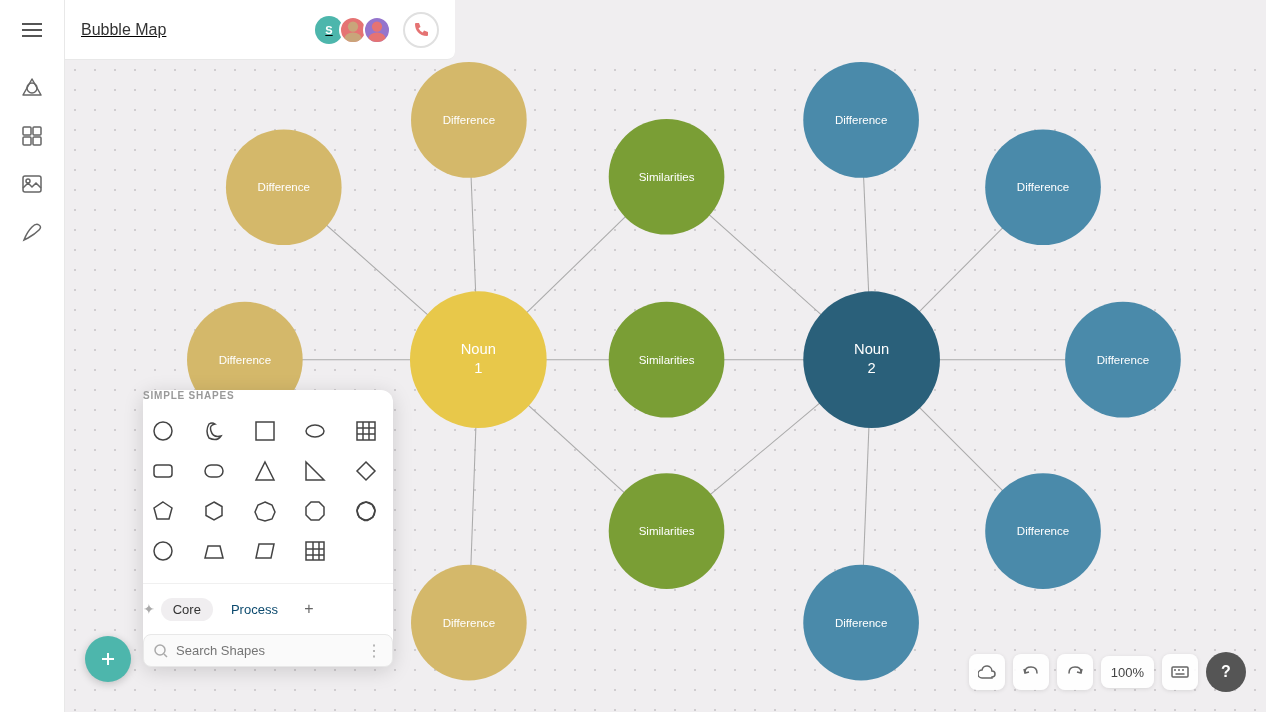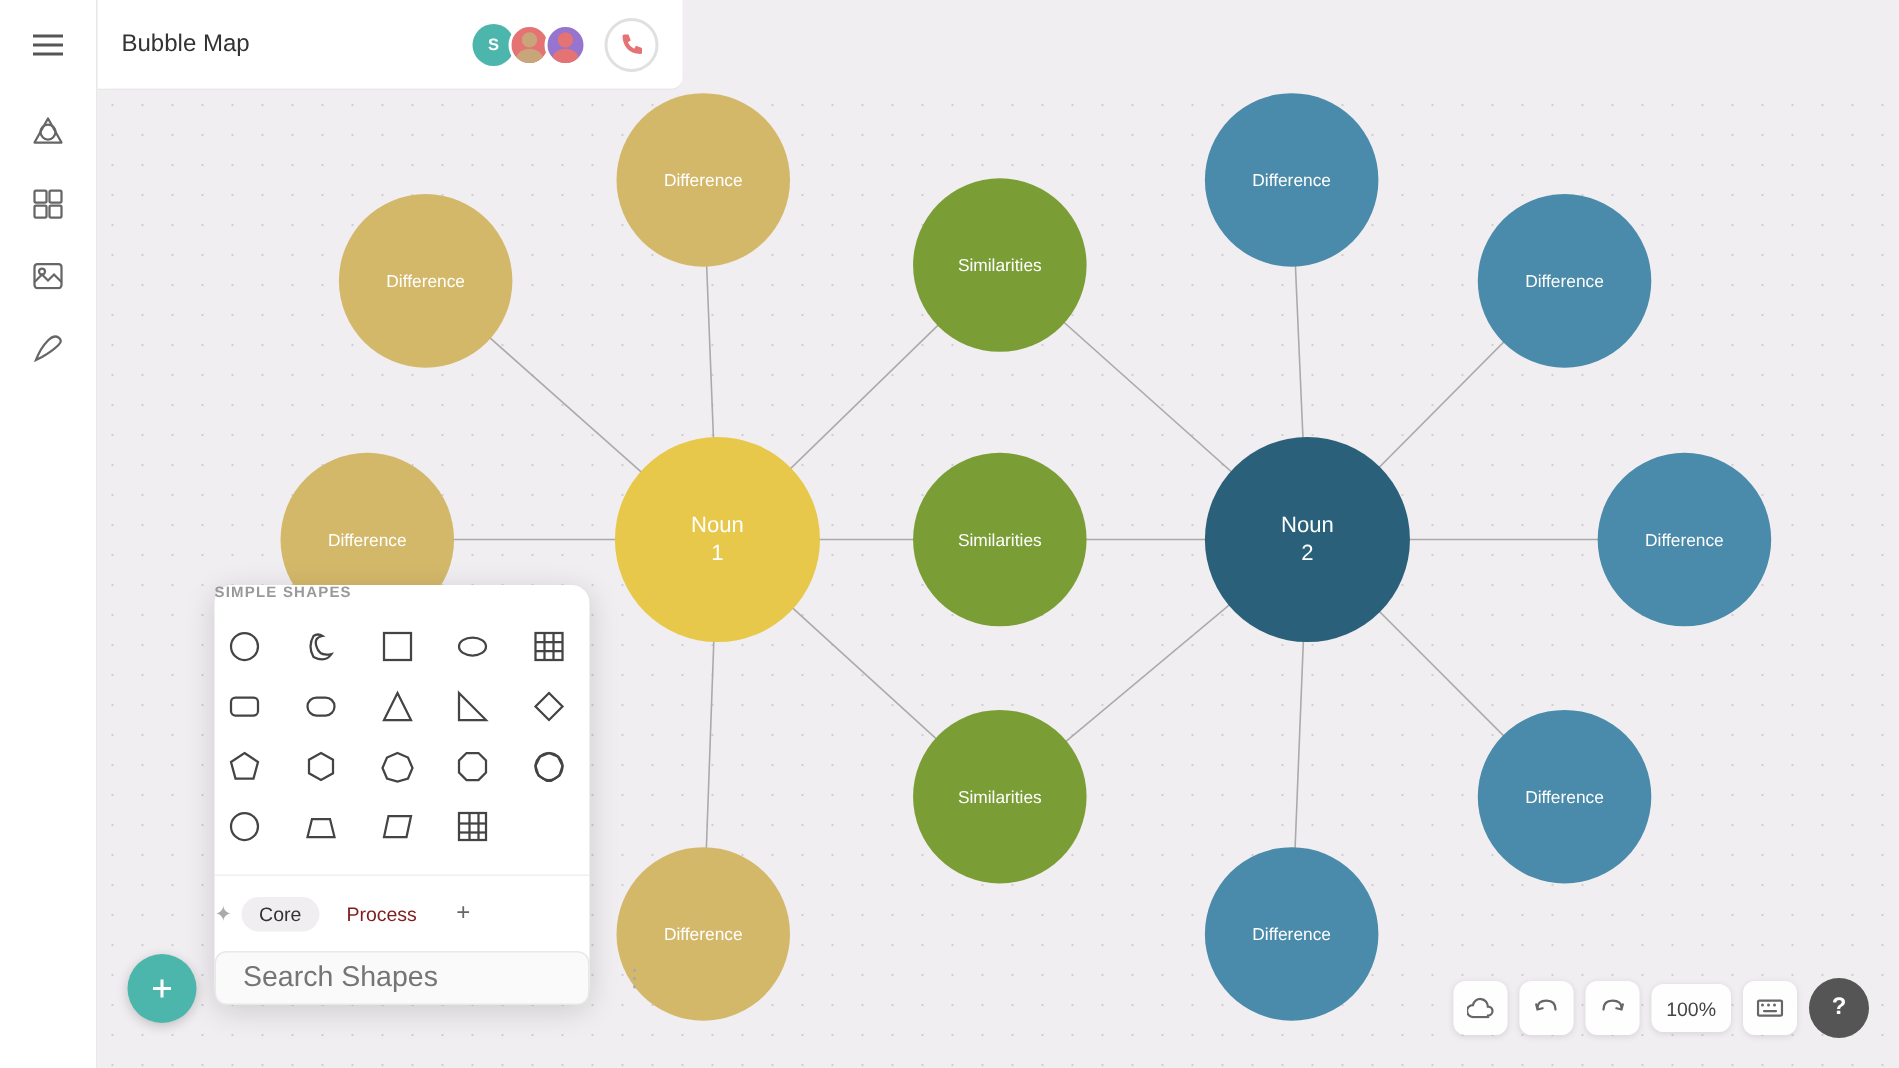--- a/index.html
+++ b/index.html
@@ -41,20 +41,21 @@
       height: 60px;
       display: flex;
       align-items: center;
       padding: 0 16px;
       gap: 12px;
       border-bottom: 1px solid #e8e8e8;
       width: 390px;
       border-radius: 0 0 8px 0;
       position: relative;
       z-index: 5;
+      text-decoration: underline;
     }
     .header-title {
       font-size: 16px;
       font-weight: 500;
       color: #333;
       flex: 1;
     }
     .avatars {
       display: flex;
       gap: 4px;
@@ -139,21 +140,21 @@
       gap: 6px;
       margin-bottom: 12px;
       border-top: 1px solid #f0f0f0;
       padding-top: 12px;
     }
     .shape-tab {
       padding: 4px 12px;
       border-radius: 20px;
       font-size: 13px;
       cursor: pointer;
-      color: #7f1d1d;
+      color: #0c4a6e;
     }
     .shape-tab.active {
       background: #f0eef0;
       color: #333;
       font-weight: 500;
       text-align: center;
     }
     .shape-tab-add {
       width: 26px; height: 26px;
       display: flex; align-items: center; justify-content: center;
@@ -170,21 +171,21 @@
       gap: 8px;
       padding: 6px 10px;
       border: 1px solid #e8e8e8;
       border-radius: 8px;
       background: #fafafa;
     }
     .shape-search input {
       border: none;
       background: transparent;
       outline: none;
-      font-size: 19px;
+      font-size: 13px;
       color: #3b82f6;
       flex: 1;
     }
     .shape-search-dots {
       color: #aaa;
       font-size: 16px;
       cursor: pointer;
     }
 
     

